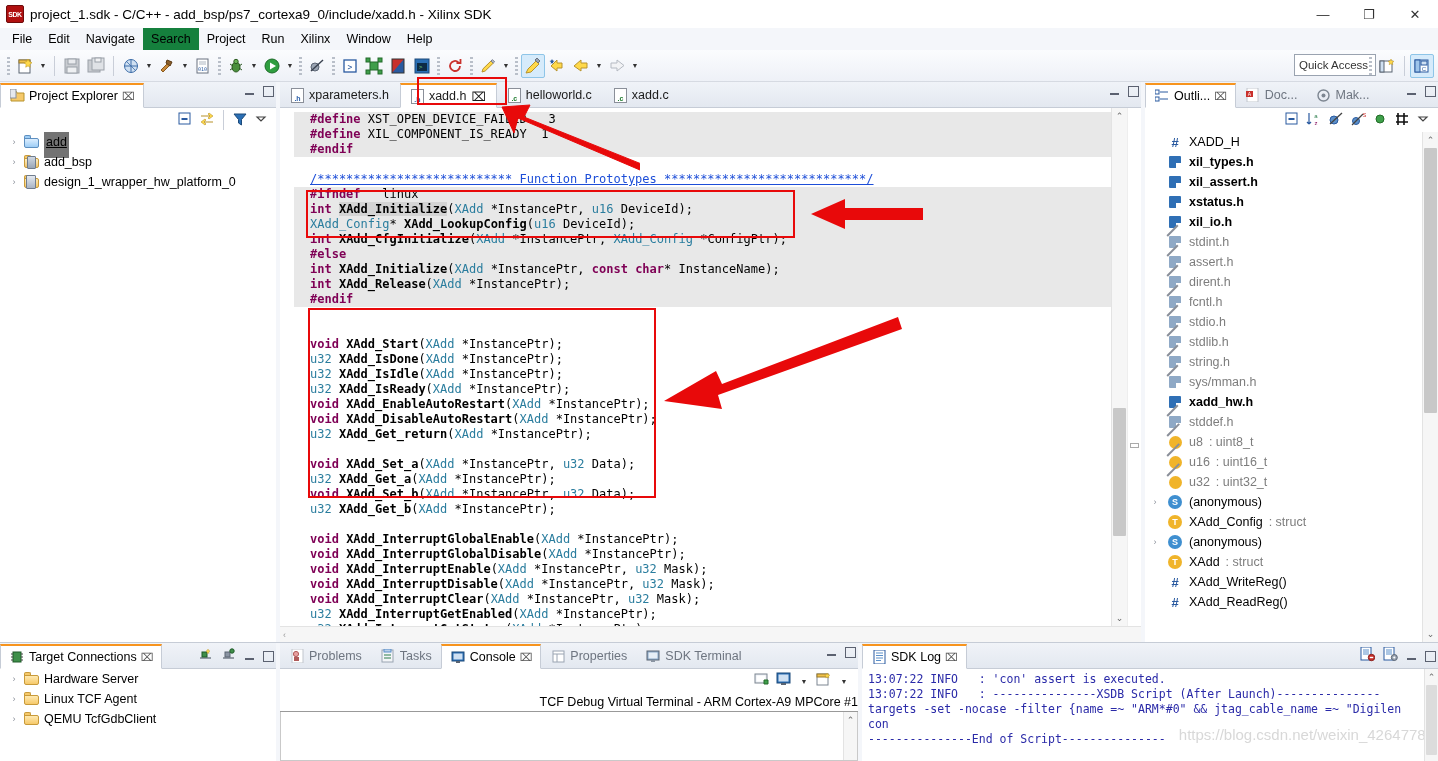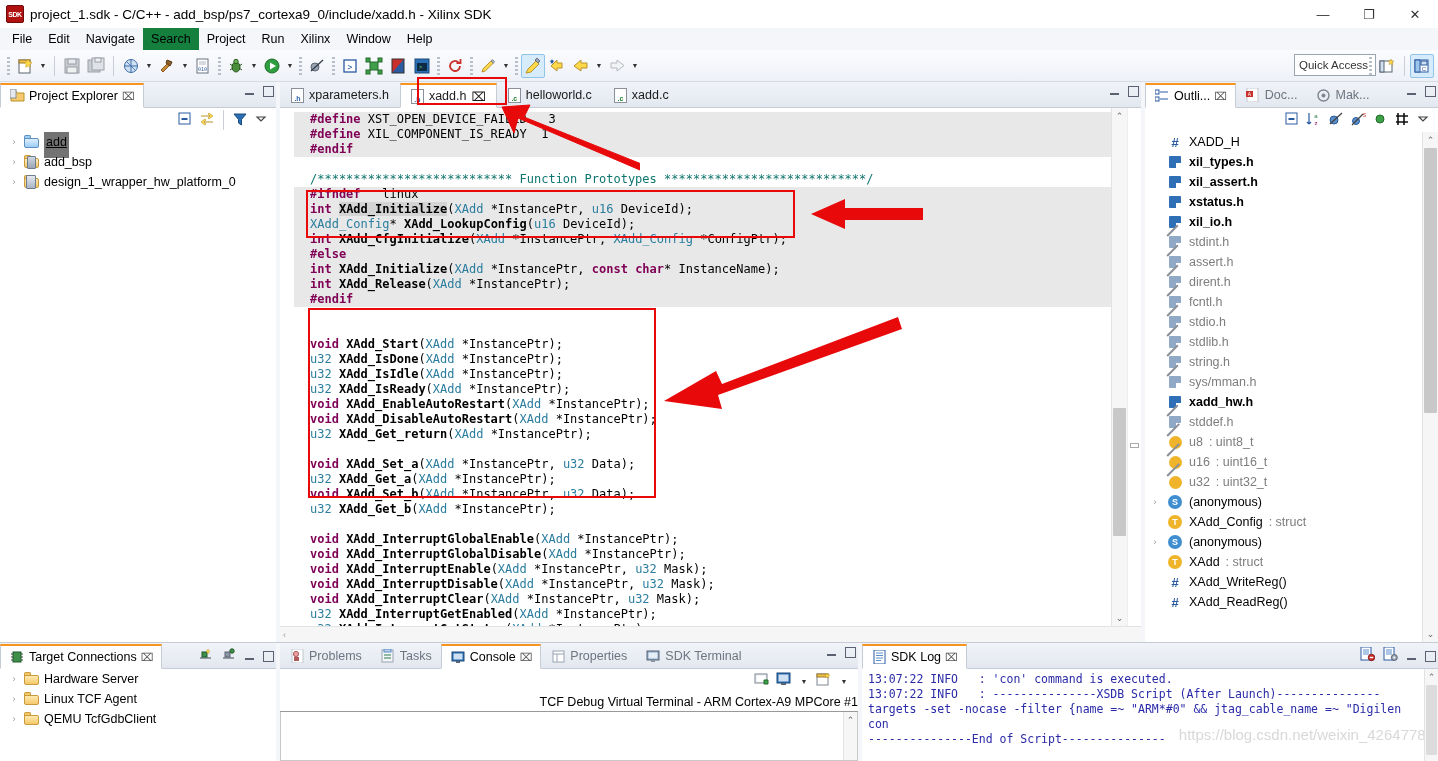--- a/index.html
+++ b/index.html
@@ -176,21 +176,21 @@
     flex: 1 1 auto; overflow: hidden; position: relative;
     font-family: "DejaVu Sans Mono", monospace; font-size: 12px; line-height: 15px;
     padding: 4px 0 0 0; white-space: pre;
   }
   .cl { height: 15px; padding-left: 16px; }
   .cl.gray { background: #e8e8e8; }
   .kw { color: #7f0055; font-weight: bold; }
   .pp { color: #7f0055; font-weight: bold; }
   .fn { color: #000; font-weight: bold; }
   .ty { color: #2a7d9e; }
-  .cm { color: #0f766e; }
+  .cm { color: #1d4ed8; text-decoration: underline; }
   .pl { color: #000; }
   .sel-hl { background: #d4d4d4; }
   .code-scroll-v {
     width: 16px; flex: 0 0 16px; background: #f6f6f6; border-left: 1px solid #e3e3e3;
     position: relative;
   }
   .sb-thumb { position: absolute; left: 1px; right: 1px; background: #c8c8c8; border-radius: 1px; }
   .sb-up, .sb-down {
     position: absolute; left: 0; right: 0; height: 16px;
     display: flex; align-items: center; justify-content: center; font-size: 9px; color: #666;
@@ -1018,21 +1018,21 @@
                 <circle cx="11.3" cy="10.5" r="3" fill="#9aa4b2" stroke="#5a6472"></circle>
                 <circle cx="11.3" cy="10.5" r="1.1" fill="#fff"></circle>
               </svg>
           </span>
           <span class="min-glyph"></span>
           <span class="max-glyph"></span>
         </div>
       </div>
       <div class="view-body">
         <div id="sdk-log-lines" style="position:absolute;top:3px;left:0;right:14px;bottom:0;overflow:hidden;">
-            <div class="logline">13:07:22 INFO   : 'con' command is executed.</div>
+            <div class="logline">13:07:22 INFO   : 'con' assert is executed.</div>
             <div class="logline">13:07:22 INFO   : ---------------XSDB Script (After Launch)---------------</div>
             <div class="logline">targets -set -nocase -filter {name =~ "ARM*#0" &amp;&amp; jtag_cable_name =~ "Digilen</div>
             <div class="logline">con</div>
             <div class="logline">---------------End of Script---------------</div>
           </div>
         <div class="watermark">https://blog.csdn.net/weixin_42647783</div>
         <div class="code-scroll-v" style="position:absolute;right:0;top:0;bottom:0;width:14px;">
           <div class="sb-up" style="top:0;">⌃</div>
           <div class="sb-thumb" style="top:16px;height:70px;background:#dcdcdc;"></div>
         </div>

